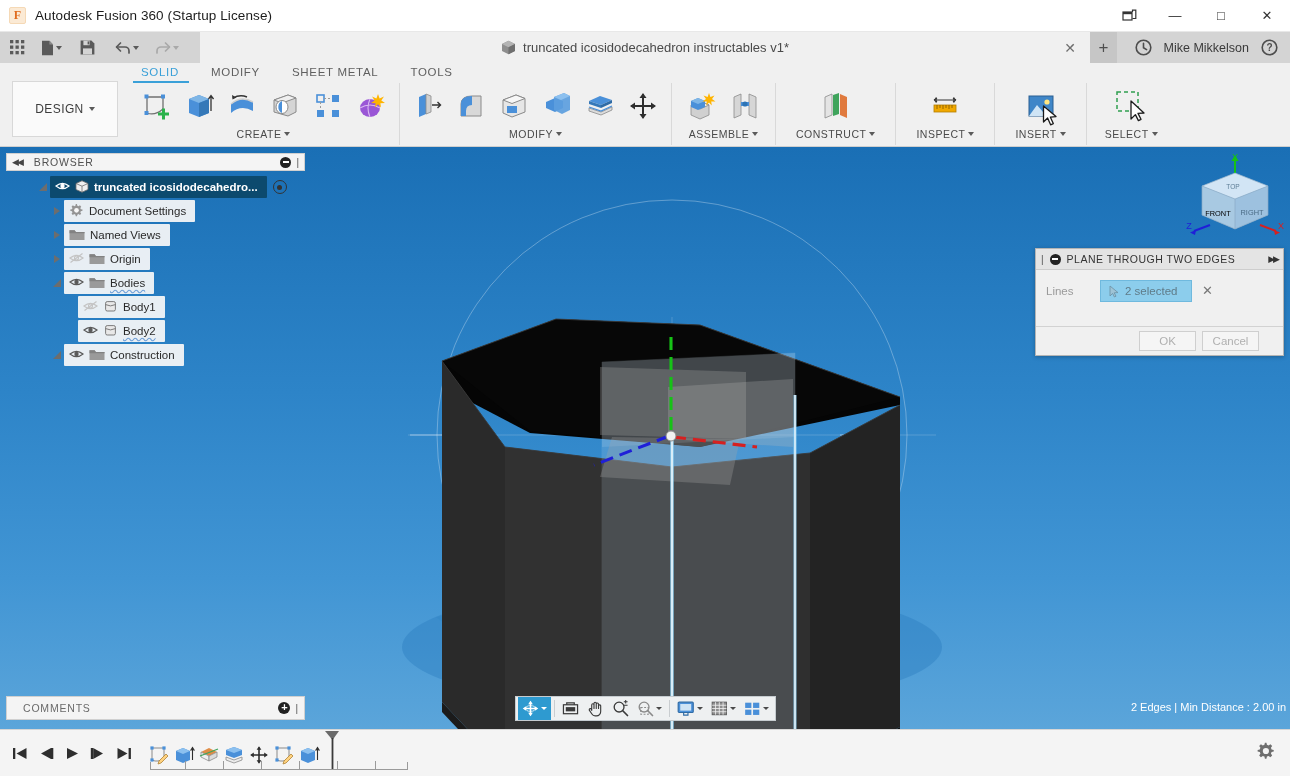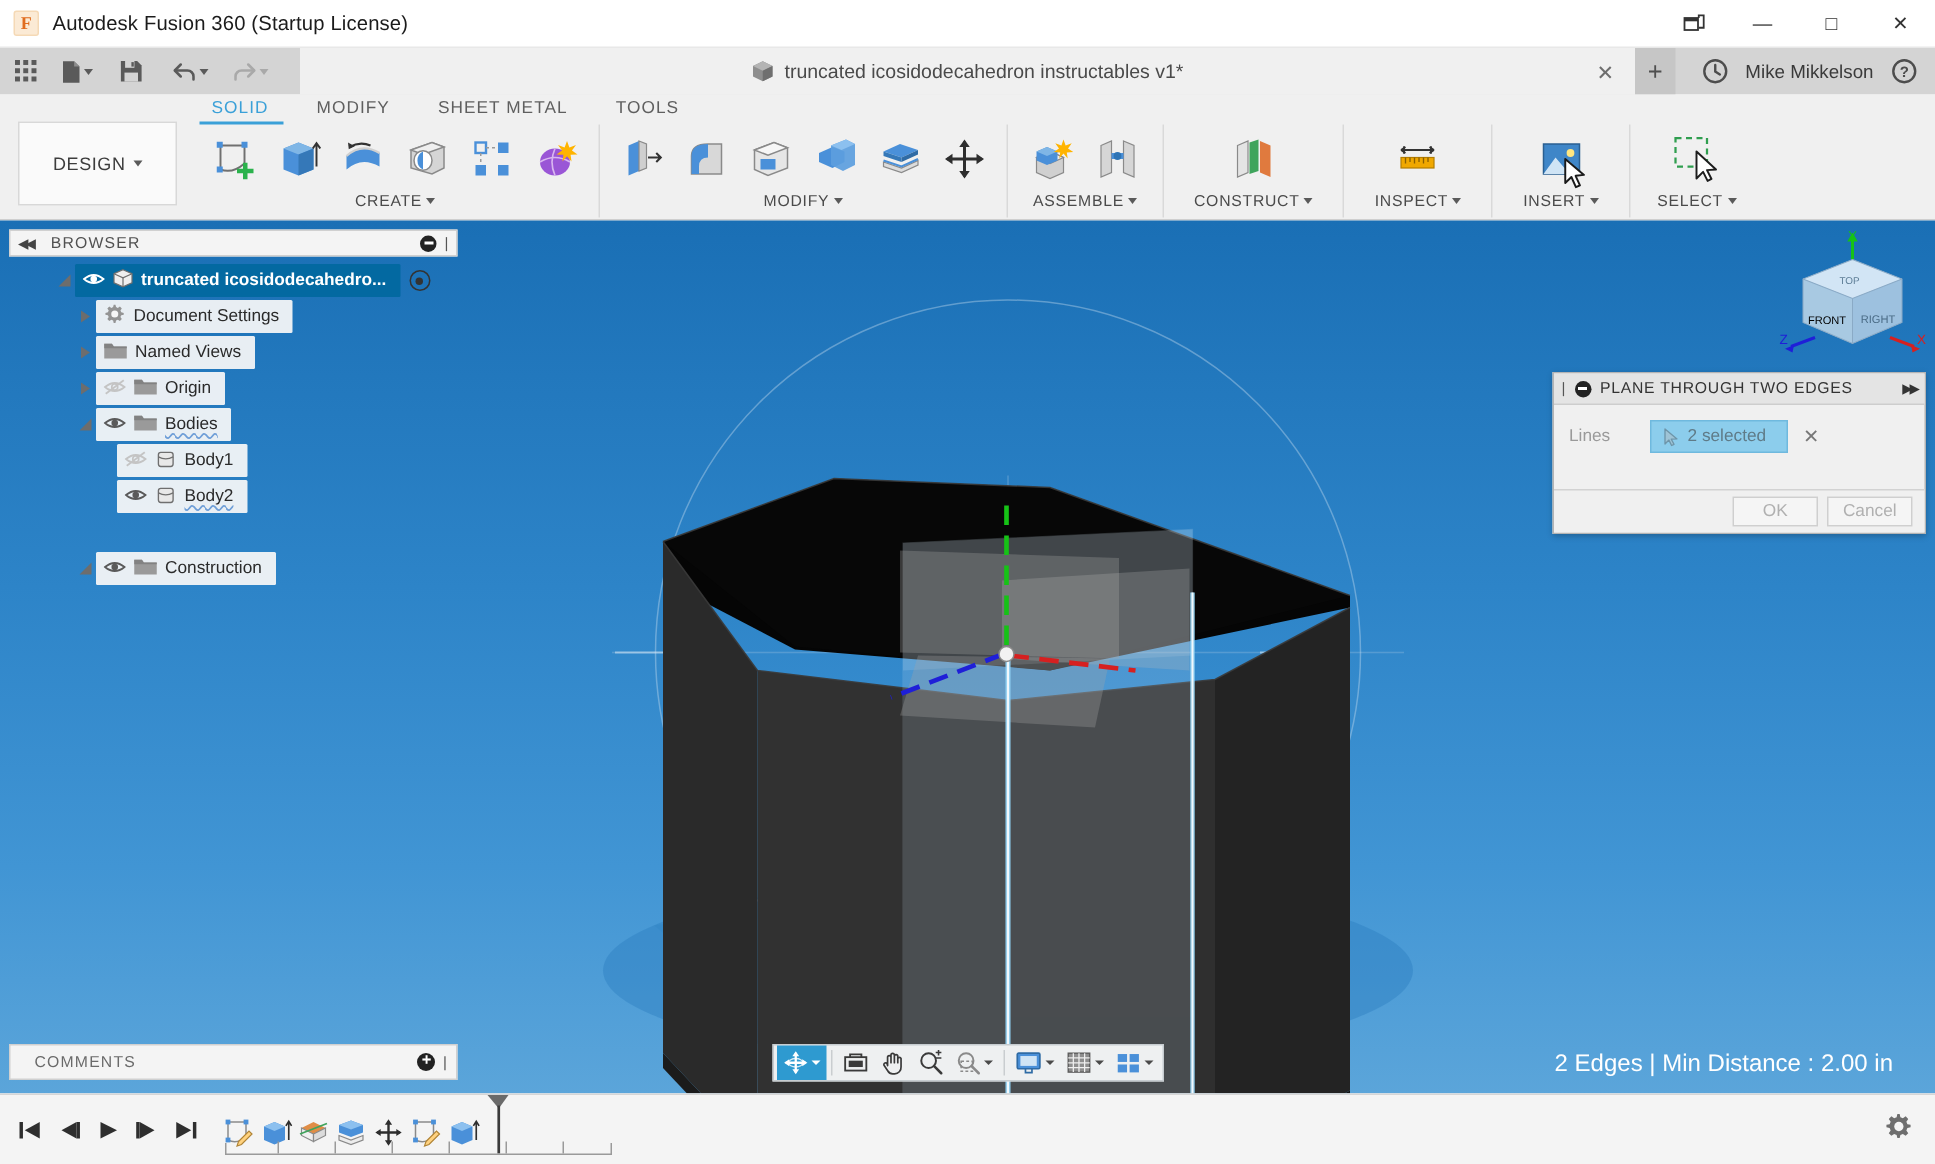--- a/index.html
+++ b/index.html
@@ -136,21 +136,21 @@
   .twist { width: 14px; display: flex; align-items: center; justify-content: center; }
   .tri-r { width: 0; height: 0; border-top: 4.5px solid transparent;
            border-bottom: 4.5px solid transparent; border-left: 6px solid #6d6d6d; }
   .tri-d { width: 0; height: 0; border-left: 8px solid transparent;
            border-bottom: 8px solid #6d6d6d; }
   .tchip {
     display: flex; align-items: center; gap: 5px; height: 22px;
     background: rgba(247,247,247,.93); padding: 0 9px 0 5px;
     border-radius: 1px;
   }
-  .tchip.selected { background: #0369a1; color: #fff; }
+  .tchip.selected { background: #0c4a6e; color: #fff; }
   .tchip.selected .tlabel { color: #fff; font-weight: bold; }
   .tlabel { white-space: nowrap; }
   .tlabel.squiggle {
     text-decoration: underline wavy #6f9fd8;
     text-underline-offset: 2px;
   }
   .eye { width: 15px; height: 14px; position: relative; }
   .rec-dot {
     width: 14px; height: 14px; border-radius: 50%; border: 1.6px solid #333;
     display: flex; align-items: center; justify-content: center;
@@ -197,31 +197,31 @@
   .sel-btn {
     background: #8ccdec; border: 1px solid #6fb9de; height: 22px;
     min-width: 92px; display: flex; align-items: center; gap: 5px;
     padding: 0 8px; font-size: 11.5px; color: #5f7b88;
   }
   .dlg-x { font-size: 13px; color: #777; line-height: 22px; }
   .dlg-ftr {
     position: absolute; bottom: 0; left: 0; right: 0; height: 29px;
     background: #f0f0f0; border-top: 1px solid #d2d2d2;
     display: flex; align-items: center; justify-content: flex-end;
-    gap: 6px; padding-right: 8px;
+    gap: 6px; padding-right: 24px;
   }
   .dlg-btn {
     min-width: 57px; height: 20px; border: 1px solid #cfcfcf;
     background: #f5f5f5; font-size: 11.5px; color: #b0b0b0;
     display: flex; align-items: center; justify-content: center;
   }
 
   
   .status-txt {
-    position: absolute; right: 28px; top: 701px; font-size: 16px;
+    position: absolute; right: 4px; top: 701px; font-size: 11px;
     color: #ffffff;
   }
 
   
   .navbar {
     position: absolute; left: 515px; top: 696px; height: 25px;
     background: #eef0f1; border: 1px solid #c6ccd0; display: flex;
     align-items: center; padding: 0 2px;
   }
   .nav-item { height: 23px; display: flex; align-items: center; gap: 2px;
@@ -827,21 +827,21 @@
             <svg width="15" height="14" viewBox="0 0 15 14">
               <rect x="2.6" y="2.6" width="9.8" height="9.4" rx="1.6" fill="#e8e8e8" stroke="#6f6f6f" stroke-width=".9"></rect>
               <path d="M2.6 5.6 Q7.5 8.2 12.4 5.6" fill="none" stroke="#6f6f6f" stroke-width=".9"></path>
             </svg>
           </span>
           <span class="tlabel squiggle">Body2</span>
         </span>
       </div>
 
 
-      <div class="trow" style="padding-left:44px;margin-top:24px;">
+      <div class="trow" style="padding-left:44px;">
         <span class="twist">
             <i class="tri-d"></i>
           </span>
         <span class="tchip">
           <span class="eye">
             <svg width="15" height="12" viewBox="0 0 15 12">
               <path d="M1 6 Q7.5 0.6 14 6 Q7.5 11.4 1 6 Z" fill="none" stroke="#5a5a5a" stroke-width="1.2"></path>
               <circle cx="7.5" cy="6" r="2.2" fill="#5a5a5a"></circle>
             </svg>
           </span>

